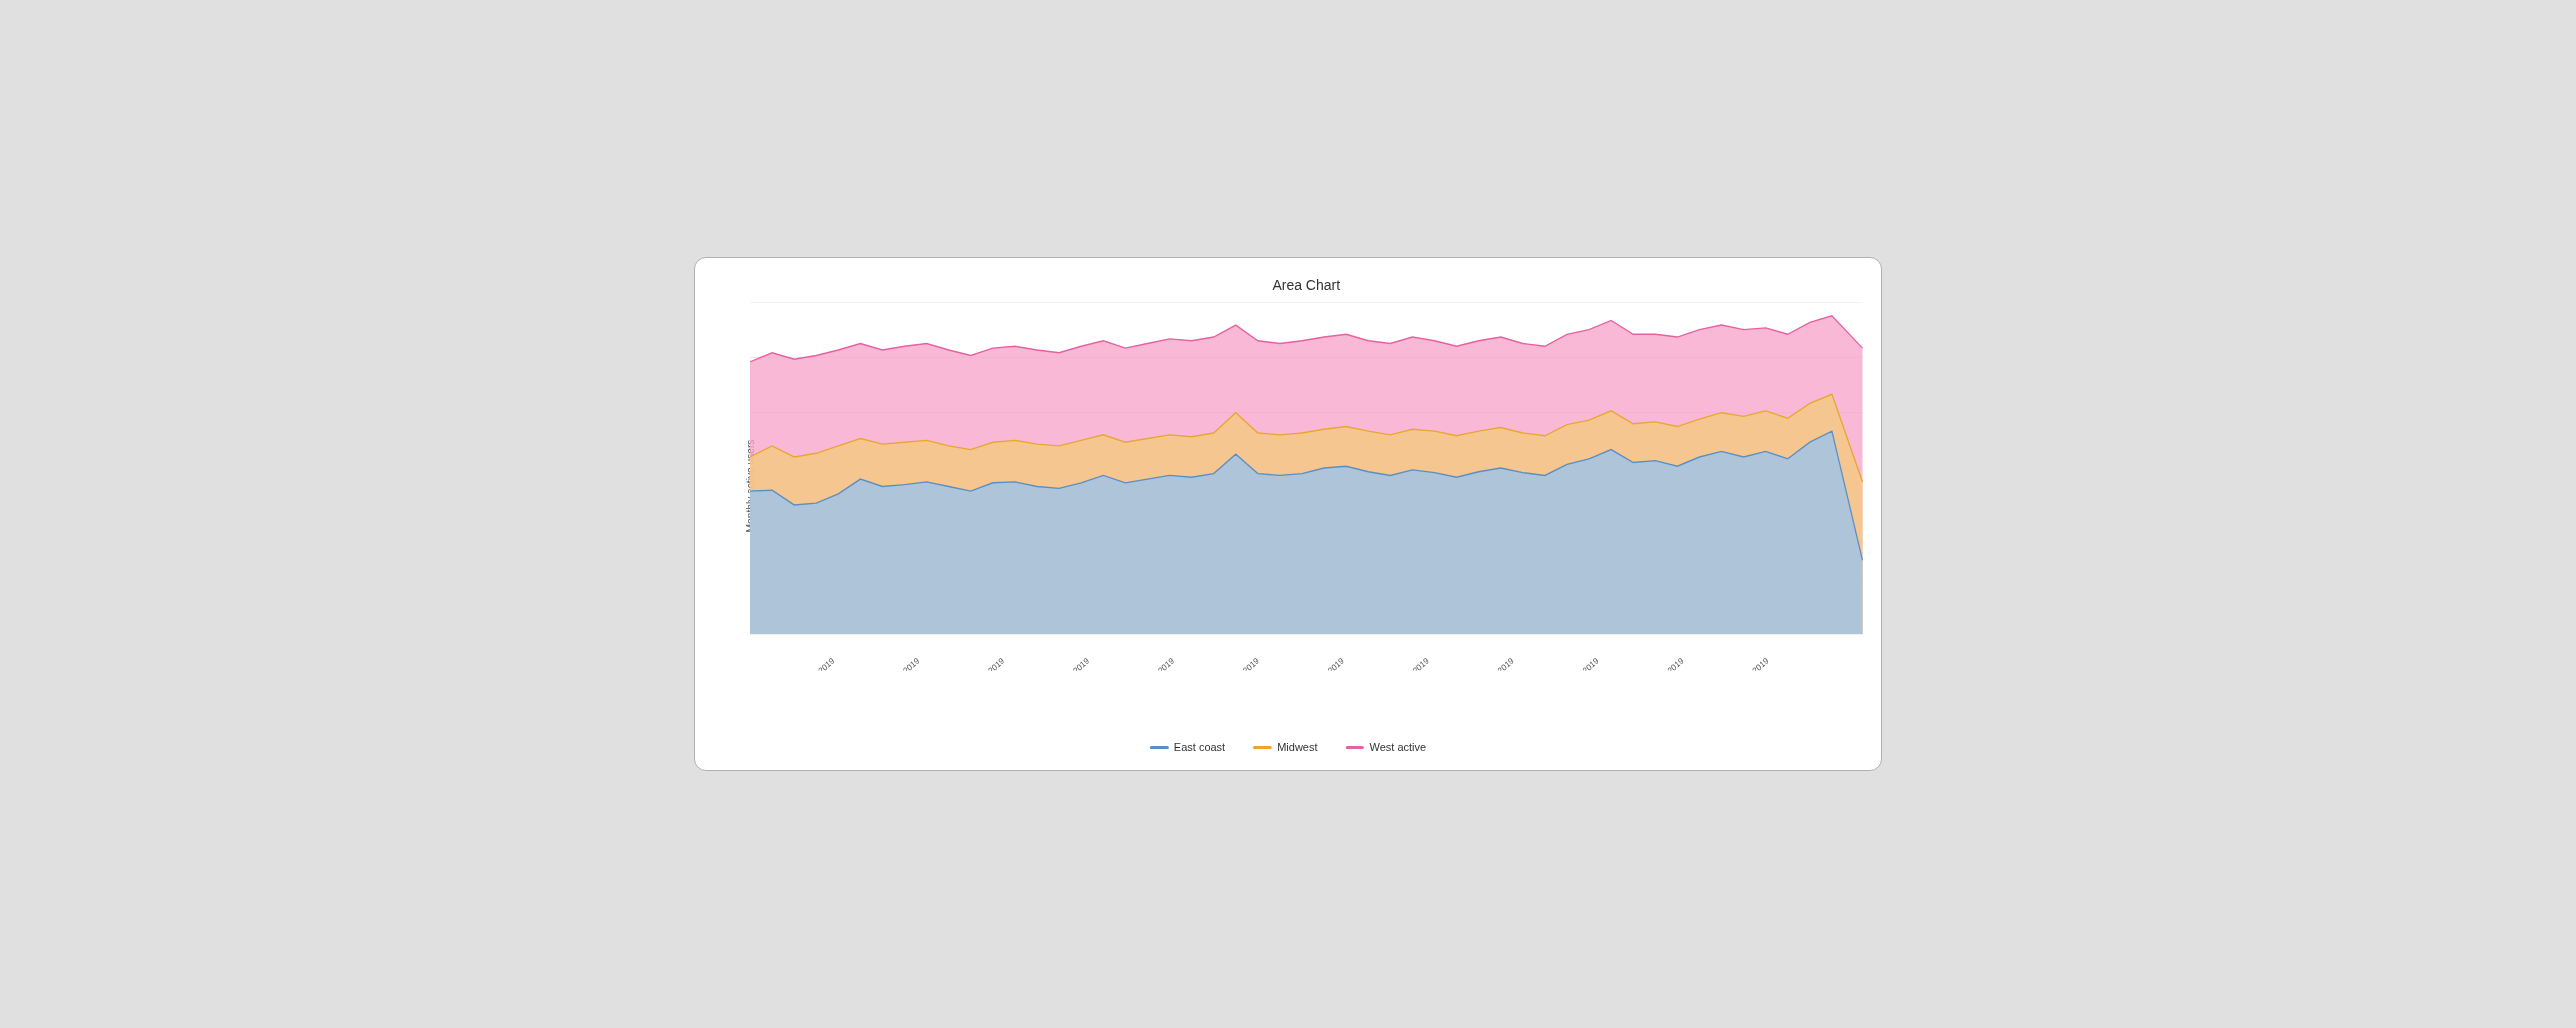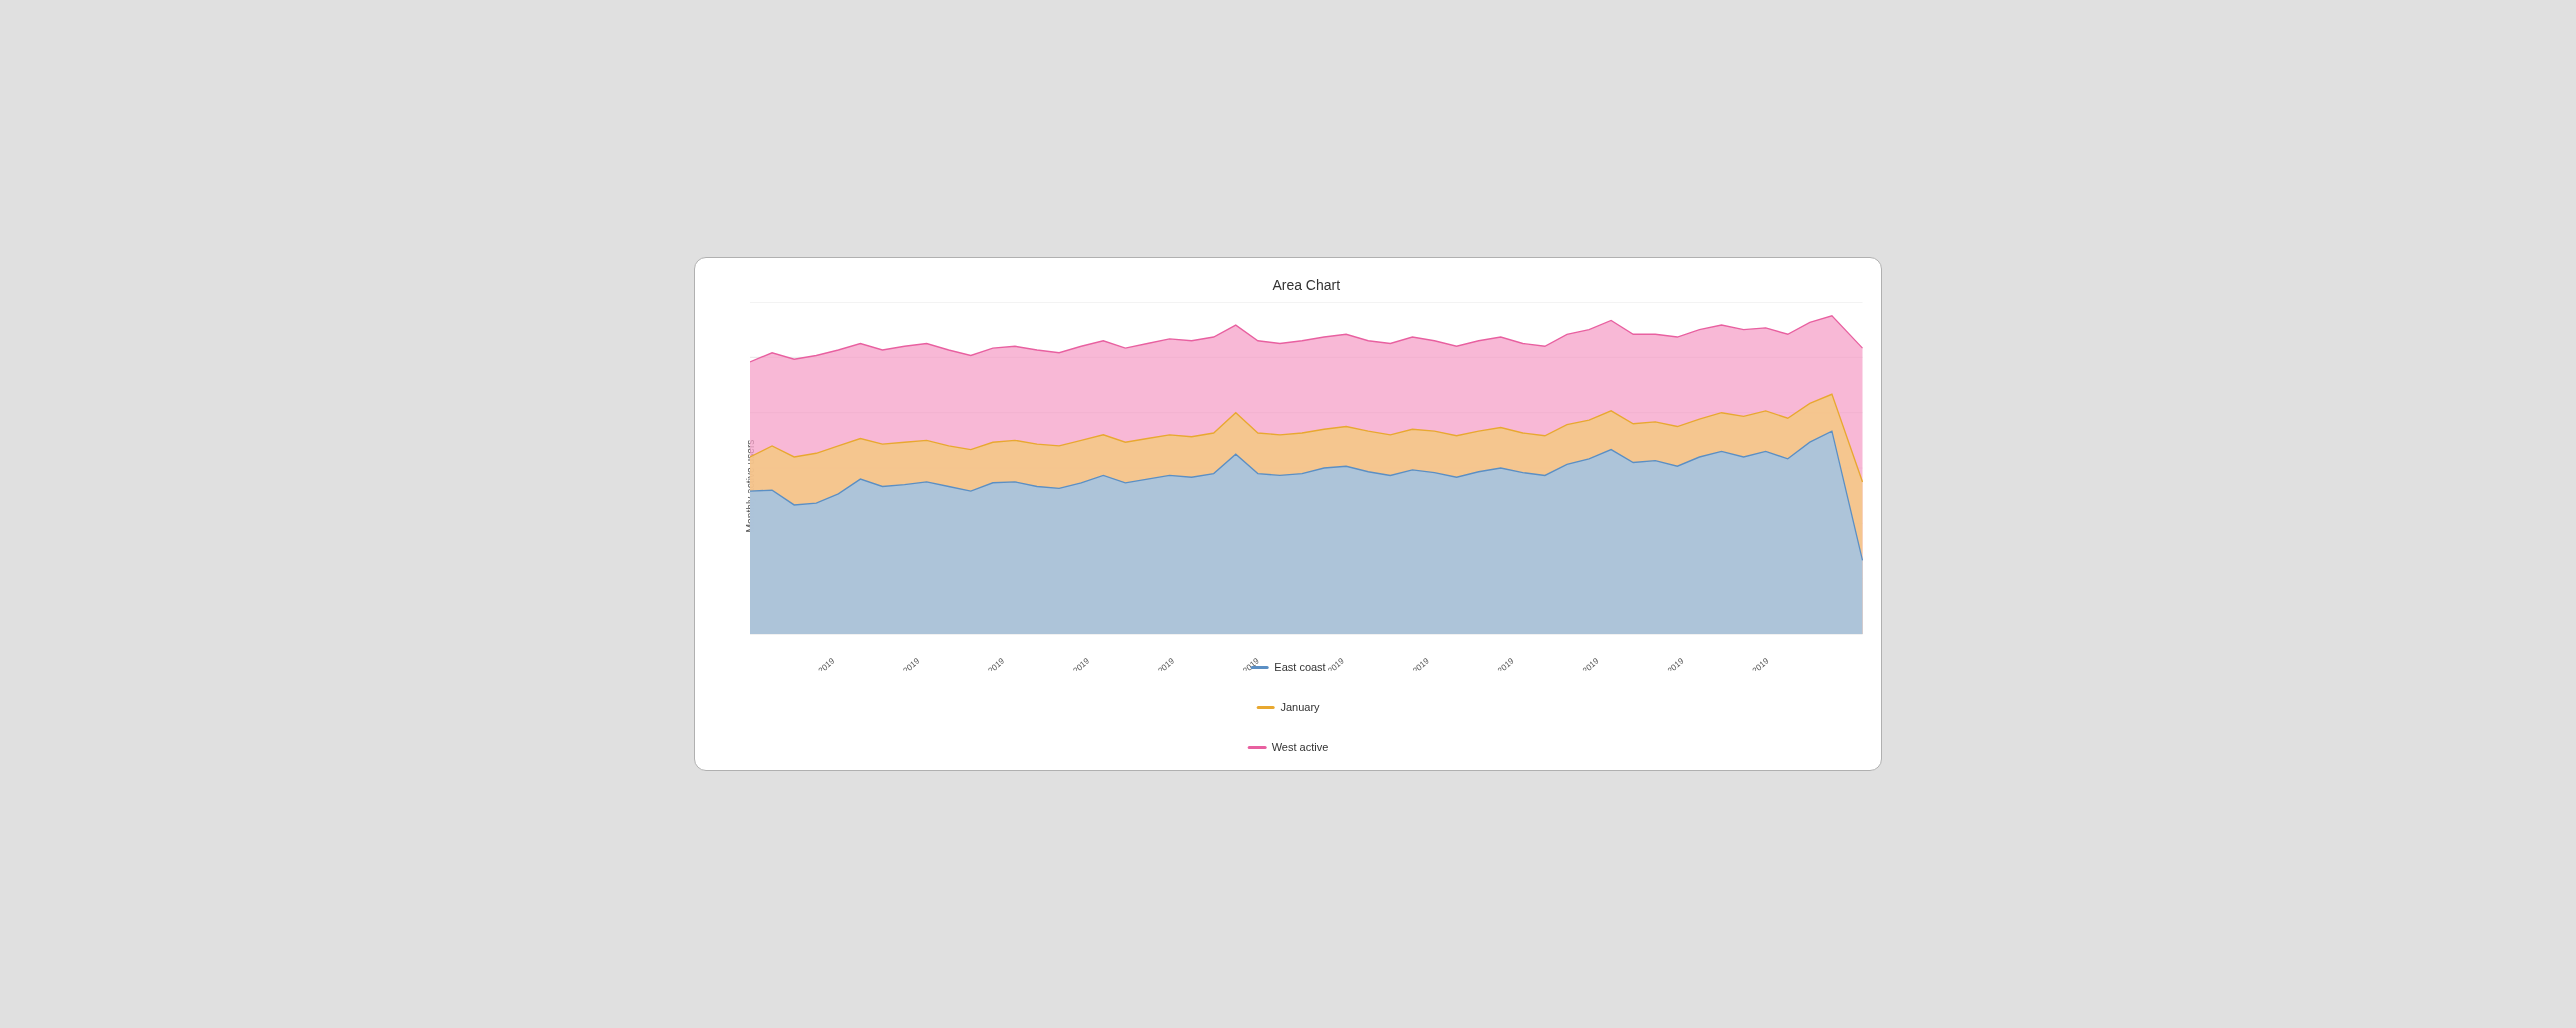--- a/index.html
+++ b/index.html
@@ -44,21 +44,20 @@
     .legend {
       position: absolute;
       bottom: 16.6px;
       left: 50%;
       transform: translateX(-50%);
       display: flex;
       gap: 28px;
       align-items: center;
       font-size: 11px;
       color: #333;
-      flex-direction: column;
     }
     .legend-item {
       display: flex;
       align-items: center;
       gap: 5.5px;
     }
     .legend-line {
       width: 18.5px;
       height: 2.8px;
       border-radius: 1.8px;
@@ -295,21 +294,21 @@
     </svg>
   </div>
 
   <div class="legend">
     <div class="legend-item">
       <div class="legend-line" style="background:#5b8fc4;"></div>
       <span>East coast</span>
     </div>
     <div class="legend-item">
       <div class="legend-line" style="background:#e8a830;"></div>
-      <span>January</span>
+      <span>Midwest</span>
     </div>
     <div class="legend-item">
       <div class="legend-line" style="background:#e860a0;"></div>
       <span>West active</span>
     </div>
   </div>
 </div>
 
 
 </body></html>

